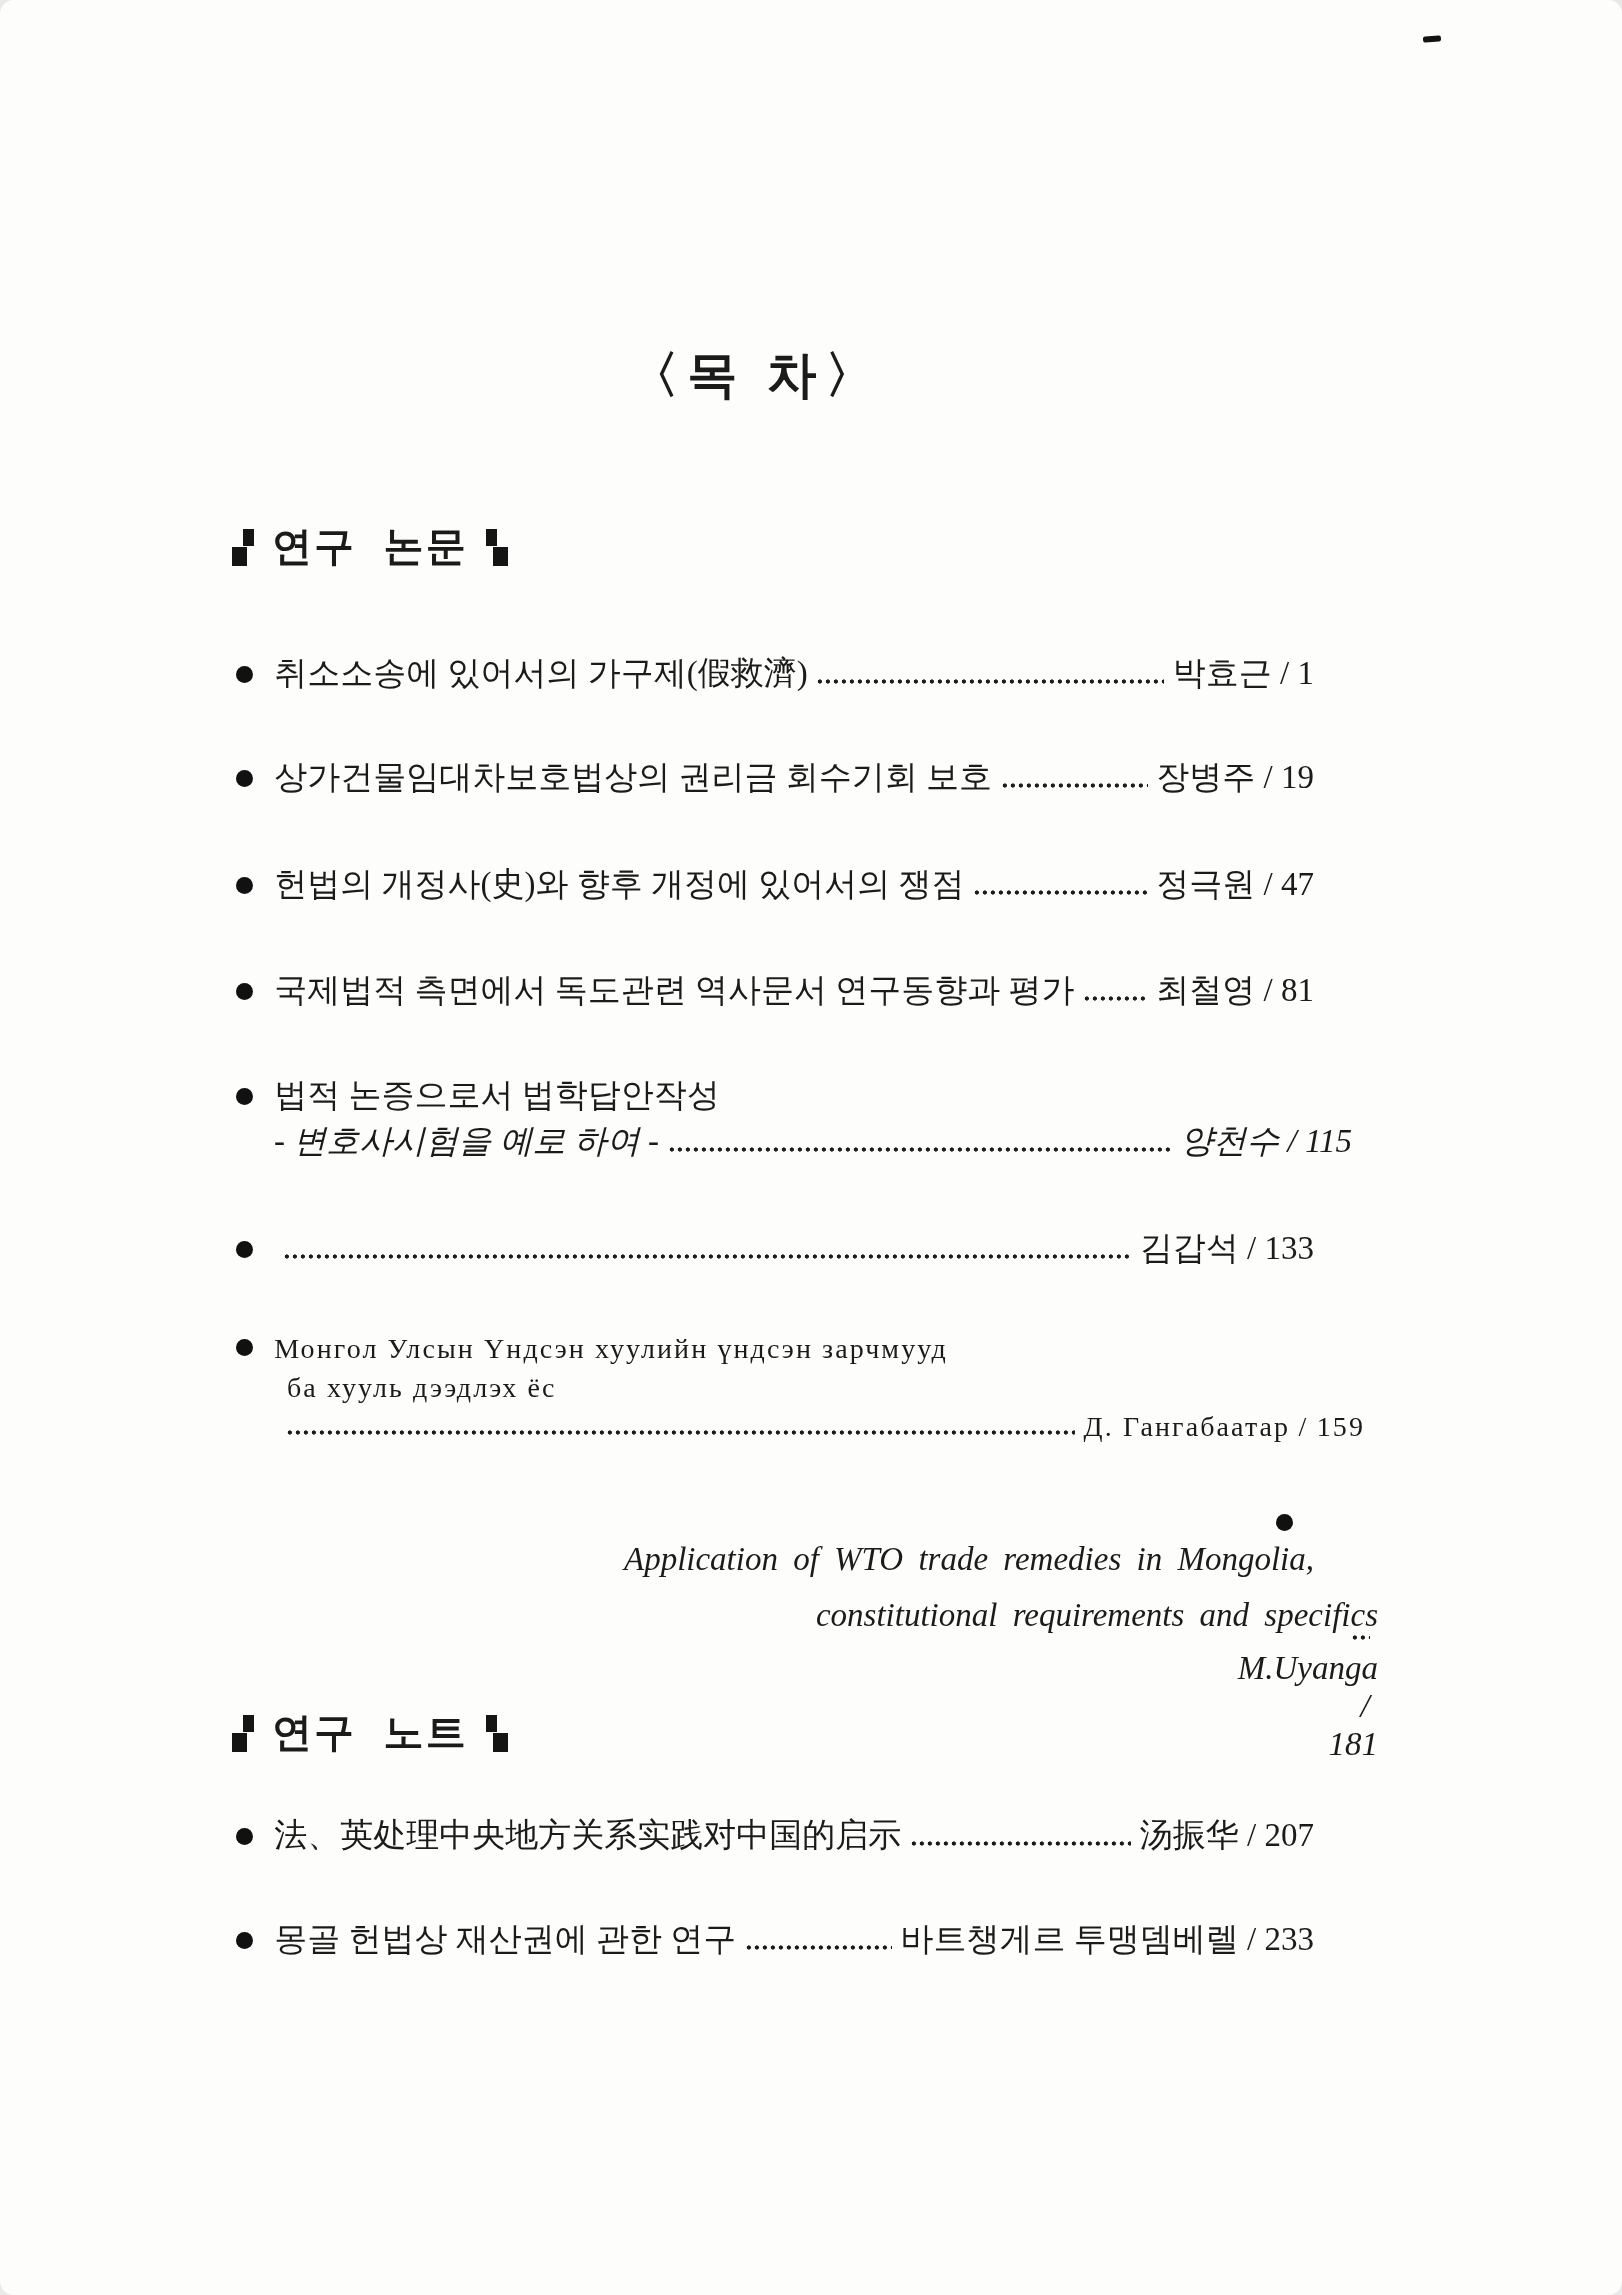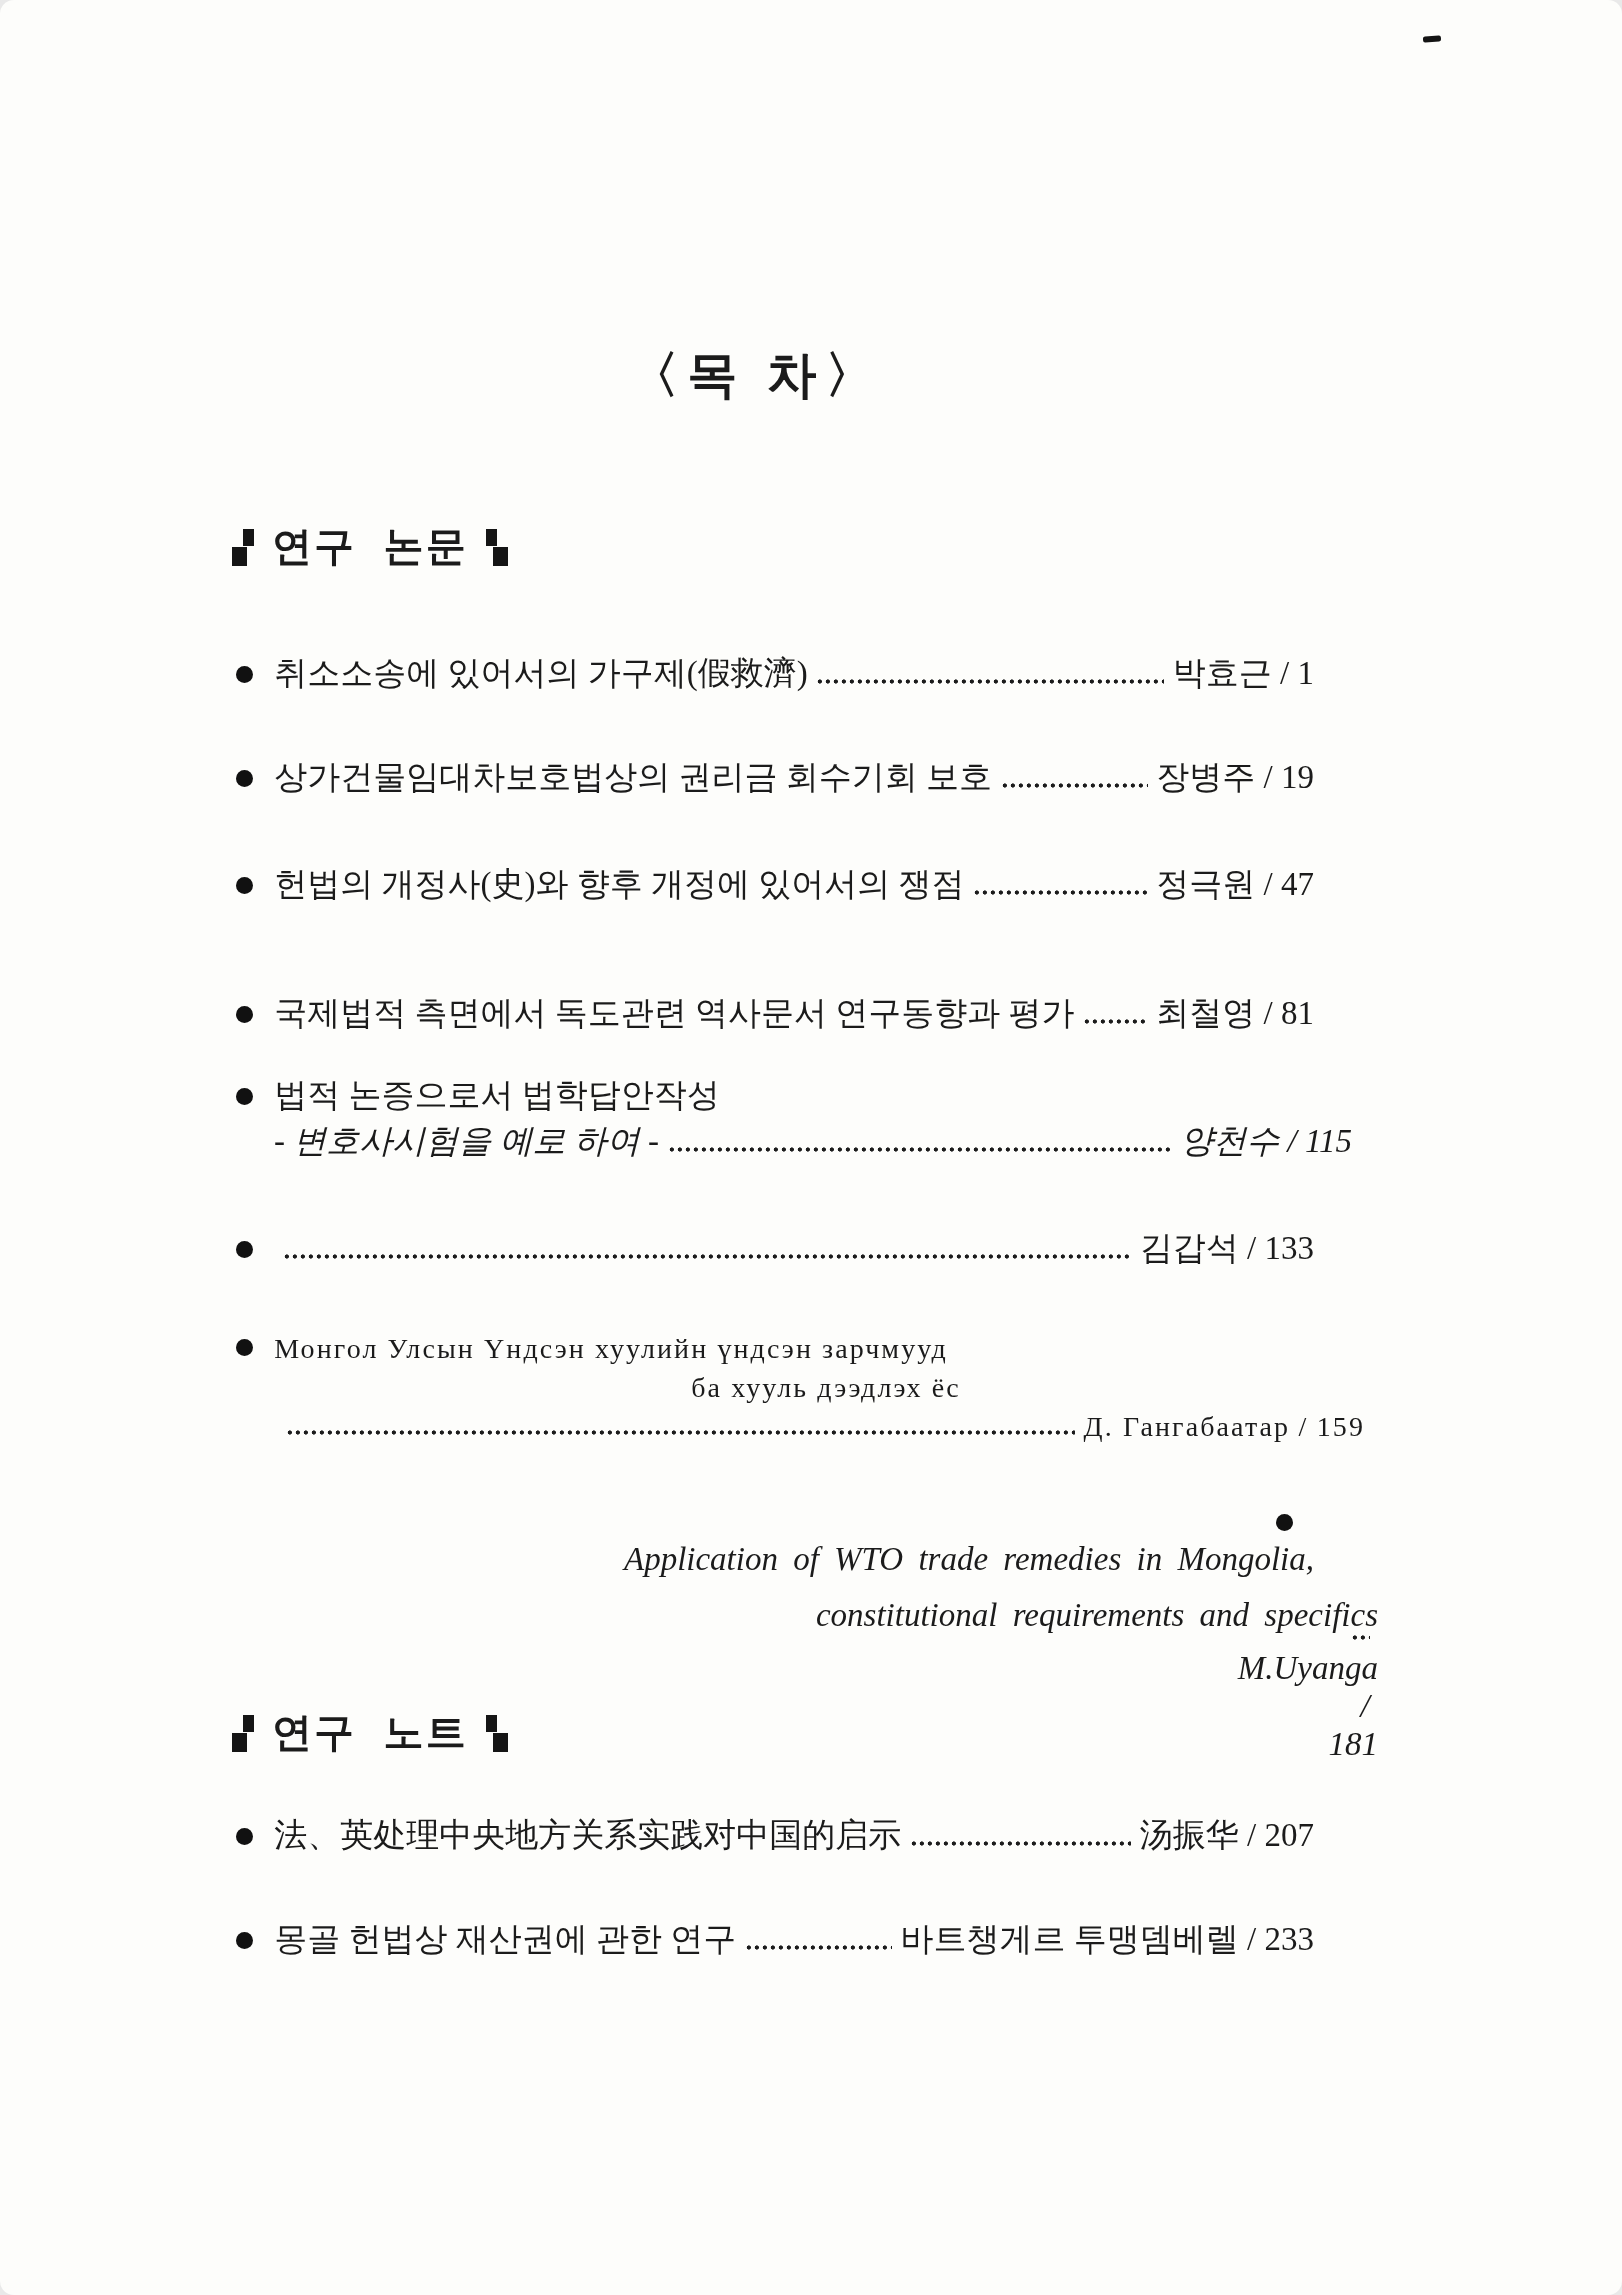--- a/index.html
+++ b/index.html
@@ -36,21 +36,21 @@
   .bullet { flex:0 0 auto; width:17.3px; height:17.3px; border-radius:50%;
     background:#111; margin:0 21px 9px 0; }
   .t  { flex:0 0 auto; }
   .a  { flex:0 0 auto; }
   .sl { flex:0 0 auto; margin:0 8.3px; }
   .p  { flex:0 0 auto; }
   .leader { flex:1 1 auto; min-width:18px; height:7px; margin:0 8.3px 7.6px 9.7px;
     background-image:radial-gradient(circle at 2.8px 3.5px, #1c1c1c 1.8px, rgba(0,0,0,0) 2.4px);
     background-size:8px 7px; background-repeat:repeat-x; }
   .ind-a { padding-left:38px;font-style:italic; }
-  .ind-b { padding-left:51px;justify-content:center; }
+  .ind-b { padding-left:51px; }
   .ind-c { padding-left:64px; }
   .cyr { font-size:28px; letter-spacing:2.1px; }
   .cyr .leader { margin-left:0; }
   .eng { font-size:33px; font-style:italic; word-spacing:7px;flex-direction:column; }
 </style>
 </head>
 <body>
 
 <div class="page">
 
@@ -90,21 +90,21 @@
 
   <div class="row" style="top:865px">
     <span class="bullet"></span>
     <span class="t">헌법의 개정사(史)와 향후 개정에 있어서의 쟁점</span>
     <span class="leader"></span>
     <span class="a">정극원</span>
     <span class="sl">/</span>
     <span class="p">47</span>
   </div>
 
-  <div class="row" style="top:994px">
+  <div class="row" style="top:971px">
     <span class="bullet"></span>
     <span class="t">국제법적 측면에서 독도관련 역사문서 연구동향과 평가</span>
     <span class="leader"></span>
     <span class="a">최철영</span>
     <span class="sl">/</span>
     <span class="p">81</span>
   </div>
 
   <div class="row" style="top:1076px">
     <span class="bullet"></span>

